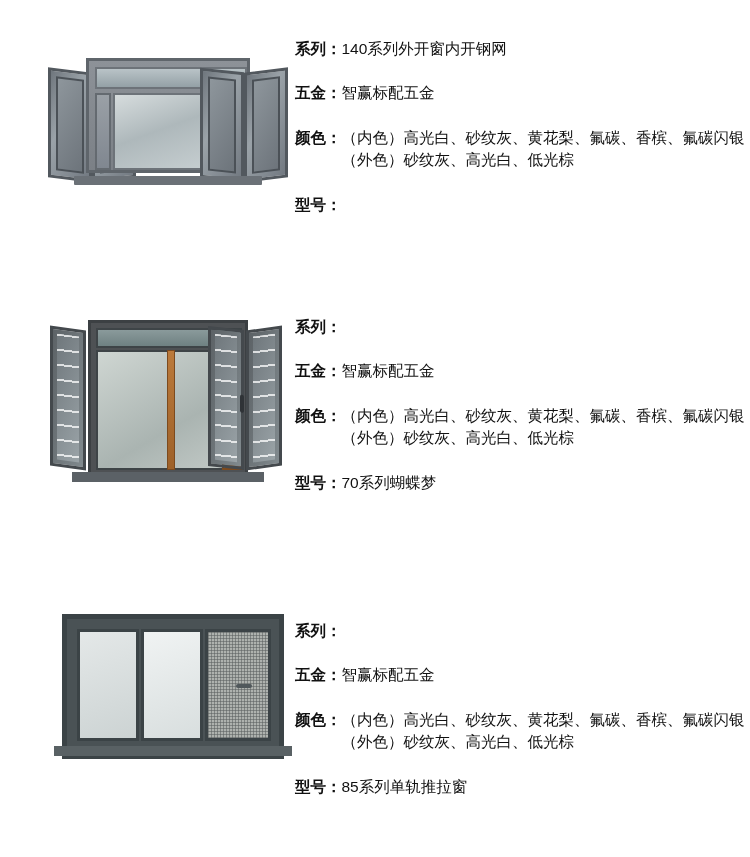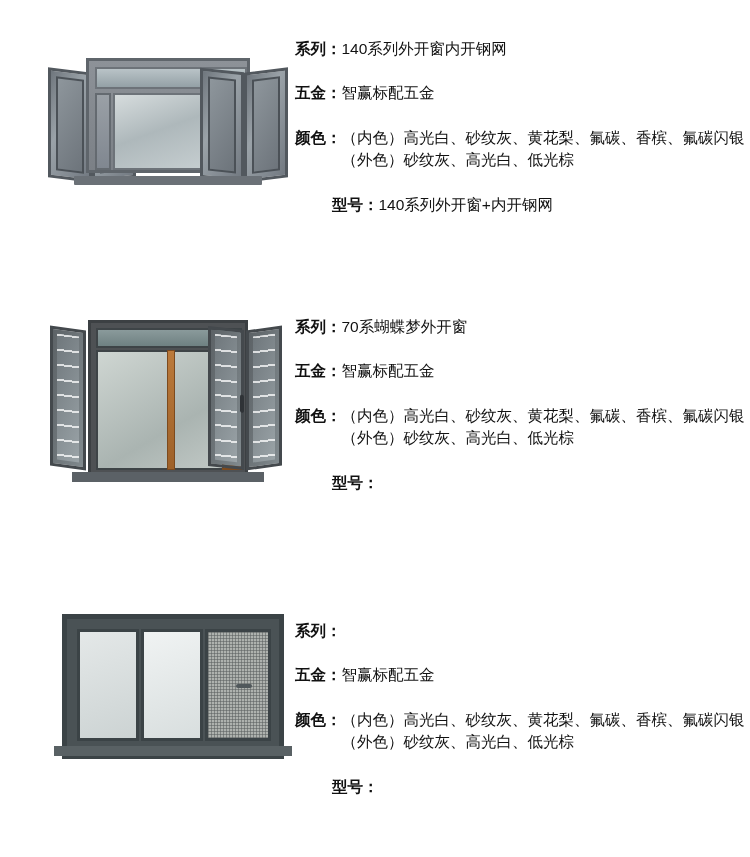--- a/index.html
+++ b/index.html
@@ -45,21 +45,21 @@
   }
   .spec-line {
     display: flex;
     flex-direction: row;
     align-items: flex-start;
     margin-bottom: 22px;
     font-size: 15.5px;
     line-height: 1.45;
     color: #111111;
   }
-  .spec-line:last-child { margin-bottom: 0; margin-left: 37px; }
+  .spec-line:last-child { margin-bottom: 0; }
   .spec-label {
     flex: 0 0 auto;
     white-space: nowrap;
     font-weight: 700;
   }
   .spec-value {
     flex: 1 1 auto;
     font-weight: 400;
   }
   .spec-value .sub {
@@ -334,21 +334,20 @@
       </div>
       <div class="spec-line">
         <span class="spec-label">颜色：</span>
         <span class="spec-value">
           <span class="sub">（内色）高光白、砂纹灰、黄花梨、氟碳、香槟、氟碳闪银</span>
           <span class="sub">（外色）砂纹灰、高光白、低光棕</span>
         </span>
       </div>
       <div class="spec-line">
         <span class="spec-label">型号：</span>
-        <span class="spec-value">140系列外开窗+内开钢网</span>
       </div>
     </div>
   </div>
 
   <div class="product-row" id="row-2">
     <div class="image-cell">
       <div class="win p2-wrap">
         <div class="p2-leaf p2-leaf-l1">
             <div class="bars"></div>
           </div>
@@ -369,35 +368,35 @@
           </div>
         <div class="p2-leaf p2-leaf-r2">
             <div class="bars"></div>
           </div>
         <div class="p2-base"></div>
       </div>
     </div>
     <div class="spec-cell">
       <div class="spec-line">
         <span class="spec-label">系列：</span>
-        <span class="spec-value">70系蝴蝶梦外开窗</span>
       </div>
       <div class="spec-line">
         <span class="spec-label">五金：</span>
         <span class="spec-value">智赢标配五金</span>
       </div>
       <div class="spec-line">
         <span class="spec-label">颜色：</span>
         <span class="spec-value">
           <span class="sub">（内色）高光白、砂纹灰、黄花梨、氟碳、香槟、氟碳闪银</span>
           <span class="sub">（外色）砂纹灰、高光白、低光棕</span>
         </span>
       </div>
       <div class="spec-line">
         <span class="spec-label">型号：</span>
+        <span class="spec-value">70系列蝴蝶梦</span>
       </div>
     </div>
   </div>
 
   <div class="product-row" id="row-3">
     <div class="image-cell">
       <div class="win p3-wrap">
         <div class="p3-frame">
           <div class="p3-pane p3-pane-a"></div>
           <div class="p3-pane p3-pane-b"></div>
@@ -418,17 +417,18 @@
       </div>
       <div class="spec-line">
         <span class="spec-label">颜色：</span>
         <span class="spec-value">
           <span class="sub">（内色）高光白、砂纹灰、黄花梨、氟碳、香槟、氟碳闪银</span>
           <span class="sub">（外色）砂纹灰、高光白、低光棕</span>
         </span>
       </div>
       <div class="spec-line">
         <span class="spec-label">型号：</span>
+        <span class="spec-value">85系列单轨推拉窗</span>
       </div>
     </div>
   </div>
 
 </div>
 
 </body></html>

